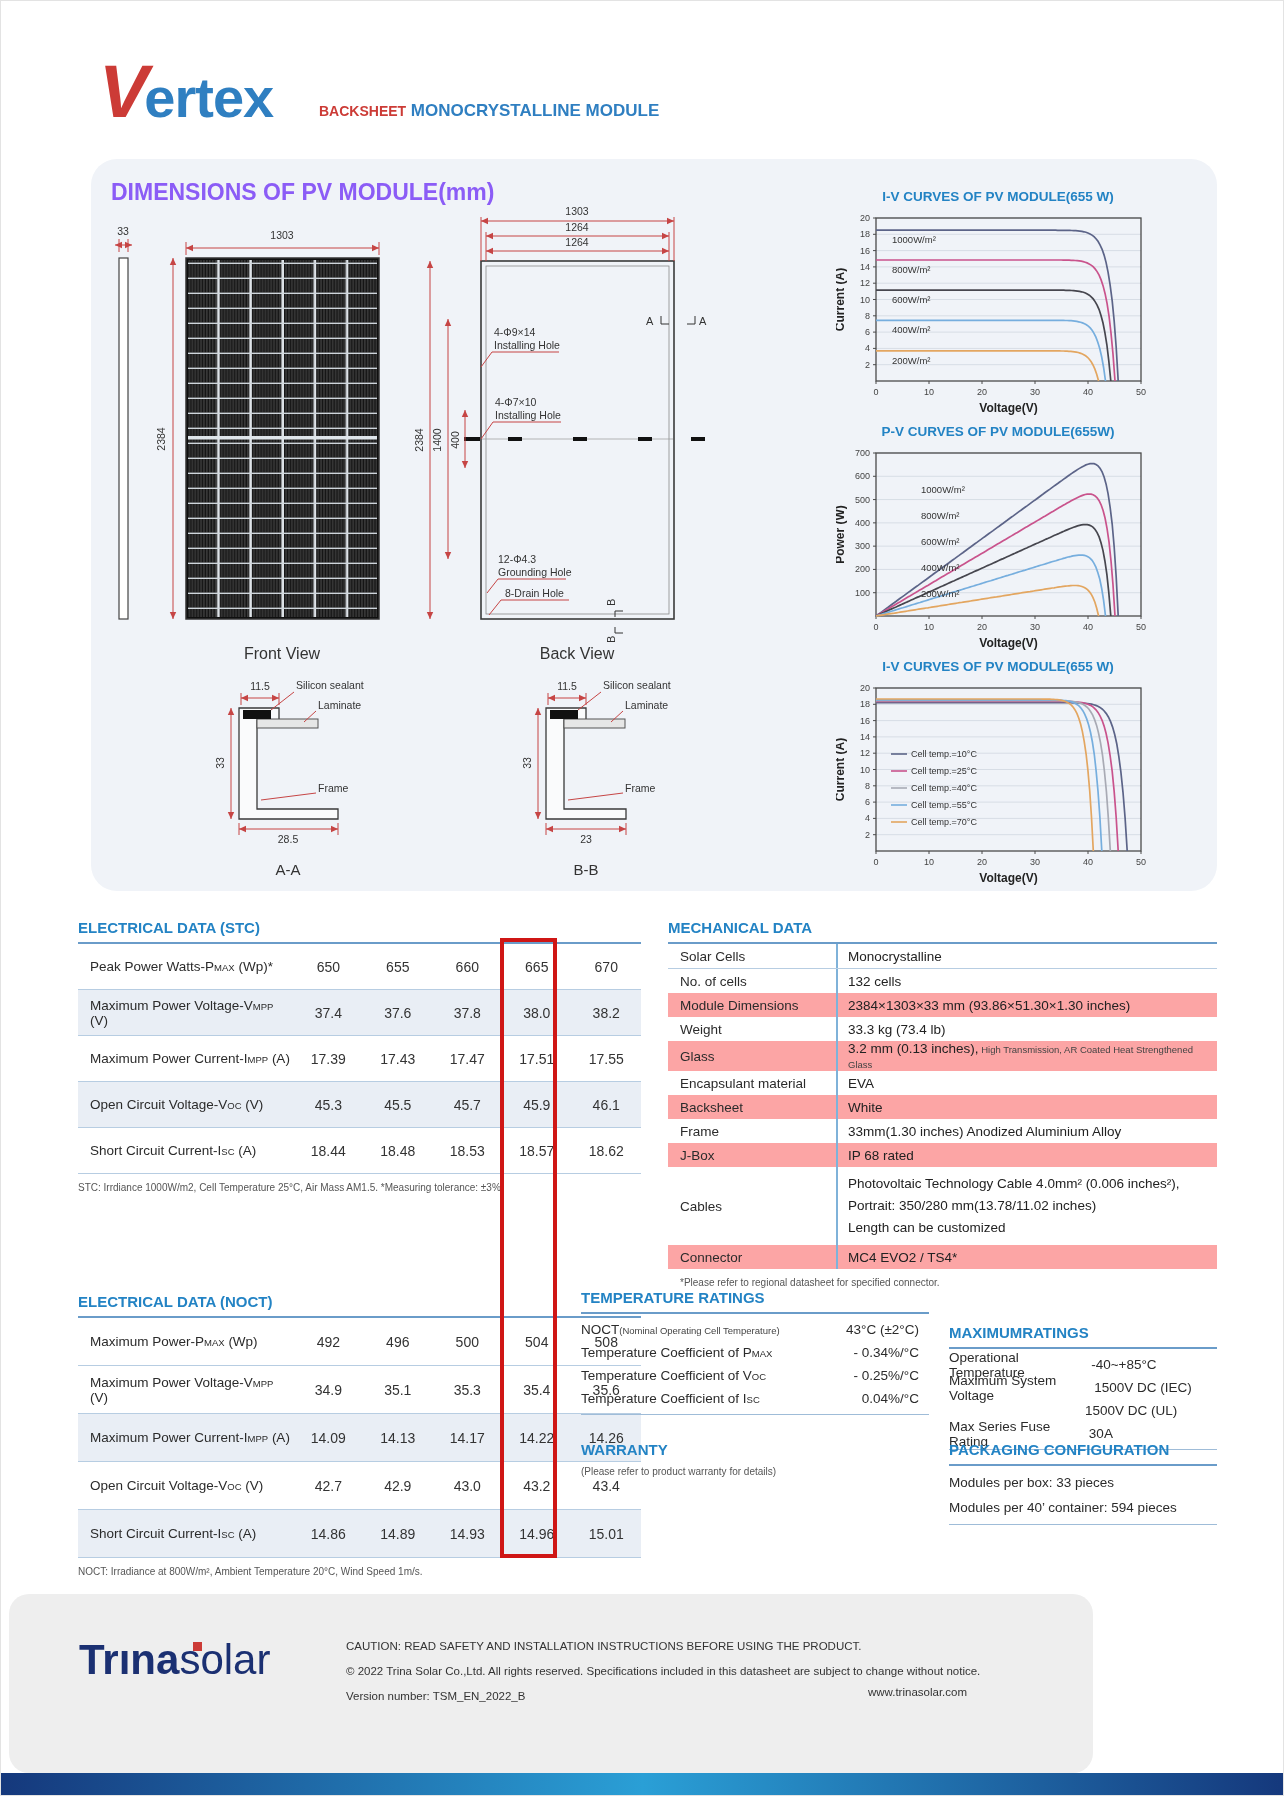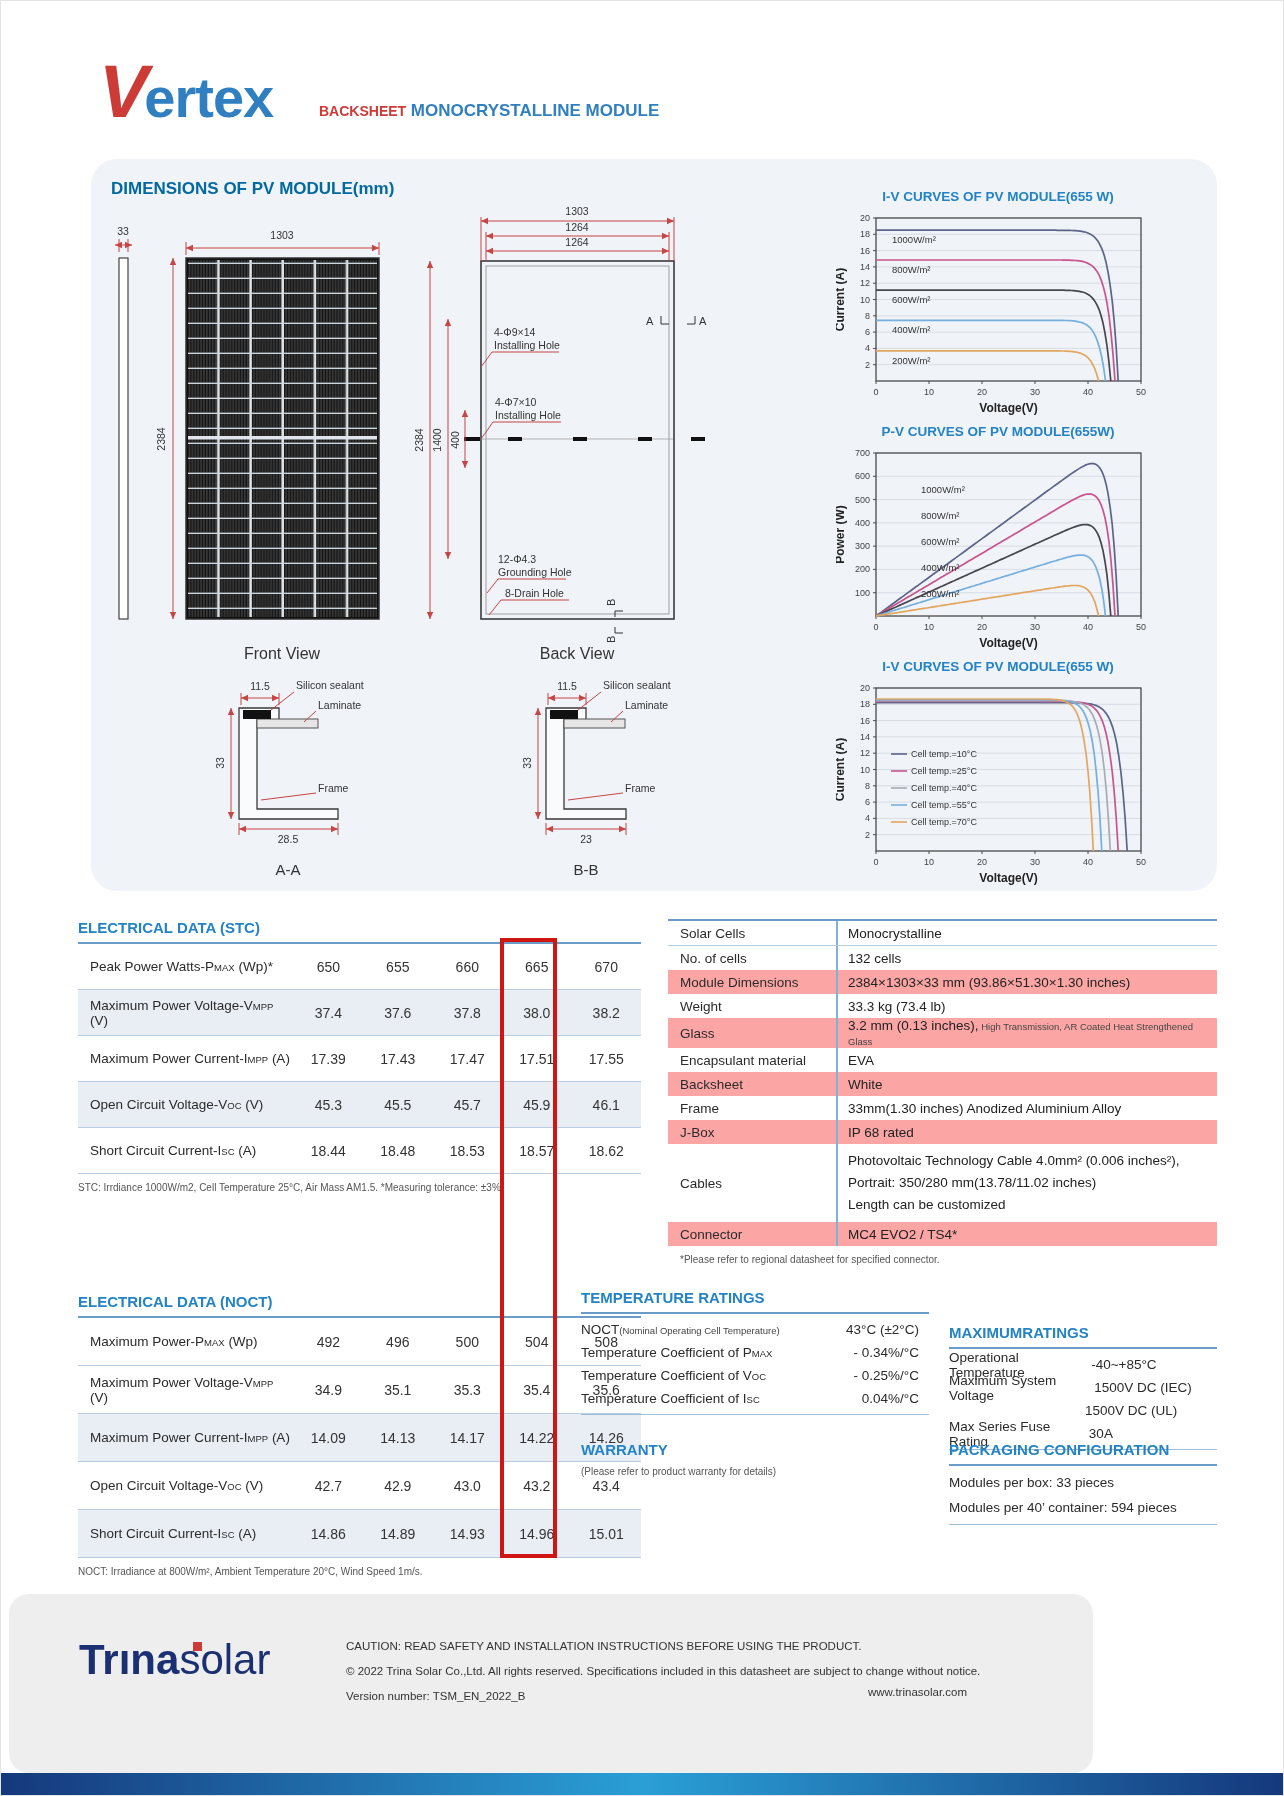--- a/index.html
+++ b/index.html
@@ -7,21 +7,21 @@
         font-family:"Liberation Sans",sans-serif;overflow:hidden;border:1px solid #e3e3e3;box-sizing:border-box;}
   
   .logo{position:absolute;left:98px;top:48px;}
   .logo-v{font-size:74px;font-weight:bold;color:#cc3b36;font-style:italic;letter-spacing:-4px;}
   .logo-rest{font-size:56px;font-weight:bold;color:#2f7fc1;letter-spacing:-1px;}
   .subtitle{position:absolute;left:318px;top:100px;font-size:14px;font-weight:bold;}
   .sub-red{color:#cc3b36;}
   .sub-blue{color:#2f7fc1;font-size:17px;}
   
   .panel{position:absolute;left:90px;top:158px;width:1126px;height:732px;background:#f0f3f8;border-radius:26px;}
-  .panel-title{position:absolute;left:20px;top:20px;font-size:17px;font-weight:bold;color:#0369a1;}
+  .panel-title{position:absolute;left:20px;top:20px;font-size:23px;font-weight:bold;color:#8b5cf6;}
   .diagram{position:absolute;left:0;top:0;}
   .chart-title{position:absolute;width:320px;text-align:center;font-size:13.5px;font-weight:bold;color:#2383c4;}
   svg.chart{position:absolute;}
   
   .sec-title{font-size:15px;font-weight:bold;color:#2383c4;margin:0 0 6px 0;}
   .abs{position:absolute;}
   .e-table{border-top:2px solid #6a9cc9;}
   .e-row{display:flex;align-items:center;border-bottom:1px solid #b7cde2;}
   .e-row.shaded{background:#e9eef5;}
   .e-label{width:208px;padding-left:12px;font-size:13.5px;color:#2b2b2b;}
@@ -489,20 +489,21 @@
           <div class="e-val">14.96</div>
           <div class="e-val">15.01</div>
         </div>
       </div>
     <div class="footnote">NOCT: Irradiance at 800W/m², Ambient Temperature 20°C, Wind Speed 1m/s.</div>
   </div>
 
   <div class="red-box"></div>
 
   <div class="abs" style="left:667px;top:918px;width:549px;">
+    <div class="sec-title">MECHANICAL DATA</div>
     <div class="m-table" id="mech-table">
         <div class="m-row first">
           <div class="m-label">Solar Cells</div>
           <div class="m-value">Monocrystalline</div>
         </div>
         <div class="m-row">
           <div class="m-label">No. of cells</div>
           <div class="m-value">132 cells</div>
         </div>
         <div class="m-row shaded">

